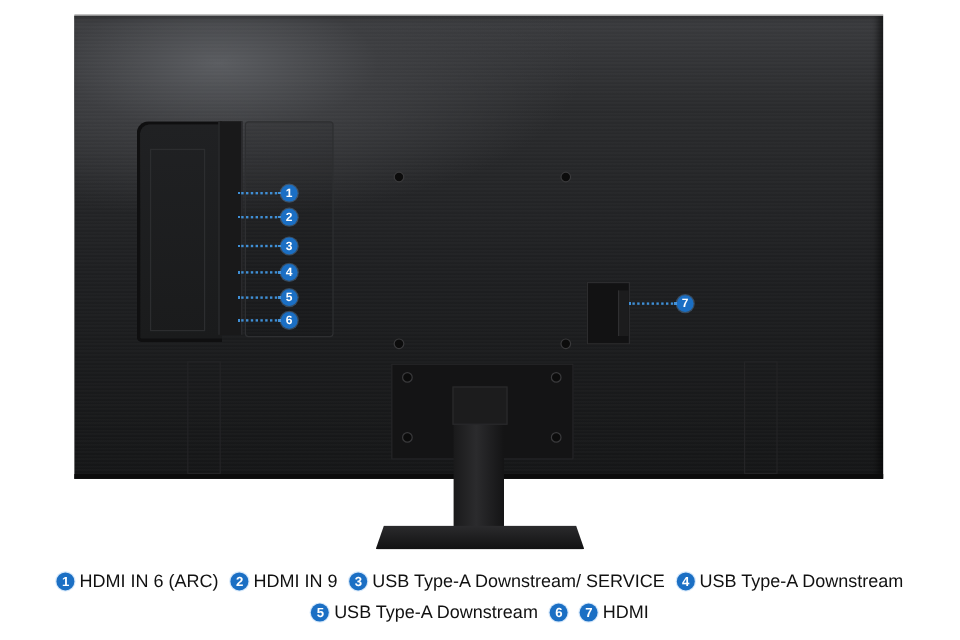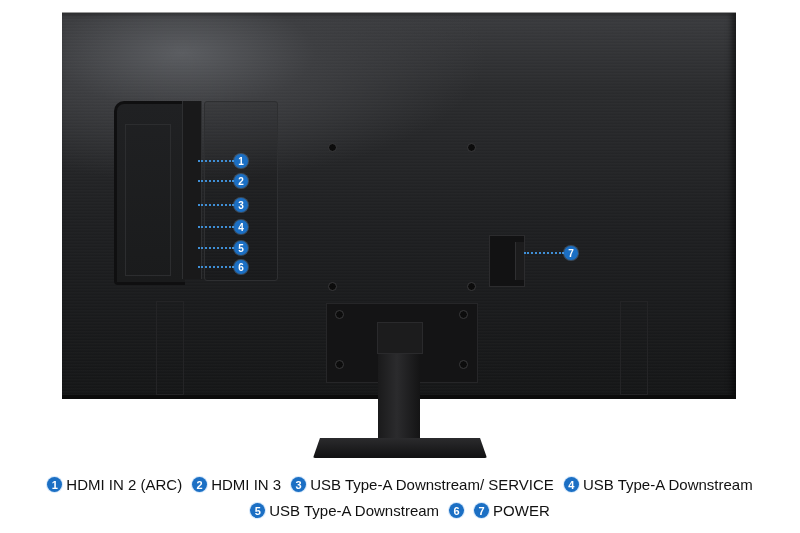--- a/index.html
+++ b/index.html
@@ -105,25 +105,25 @@
 <div class="bottom-lip"></div>
 
 <div class="neck"></div>
 <div class="neck-collar"></div>
 <div class="base"></div>
 
 <div class="legend" style="top:476px;">
   <div class="legend-row">
     <div class="legend-item">
       <span class="badge">1</span>
-      <span>HDMI IN 2 (ARC)</span>
+      <span>HDMI IN 6 (ARC)</span>
     </div>
     <div class="legend-item">
       <span class="badge">2</span>
-      <span>HDMI IN 3</span>
+      <span>HDMI IN 9</span>
     </div>
     <div class="legend-item">
       <span class="badge">3</span>
       <span>USB Type-A Downstream/ SERVICE</span>
     </div>
     <div class="legend-item">
       <span class="badge">4</span>
       <span>USB Type-A Downstream</span>
     </div>
   </div>
@@ -132,16 +132,16 @@
   <div class="legend-row">
     <div class="legend-item">
       <span class="badge">5</span>
       <span>USB Type-A Downstream</span>
     </div>
     <div class="legend-item">
       <span class="badge">6</span>
     </div>
     <div class="legend-item">
       <span class="badge">7</span>
-      <span>POWER</span>
+      <span>HDMI</span>
     </div>
   </div>
 </div>
 
 </body></html>

